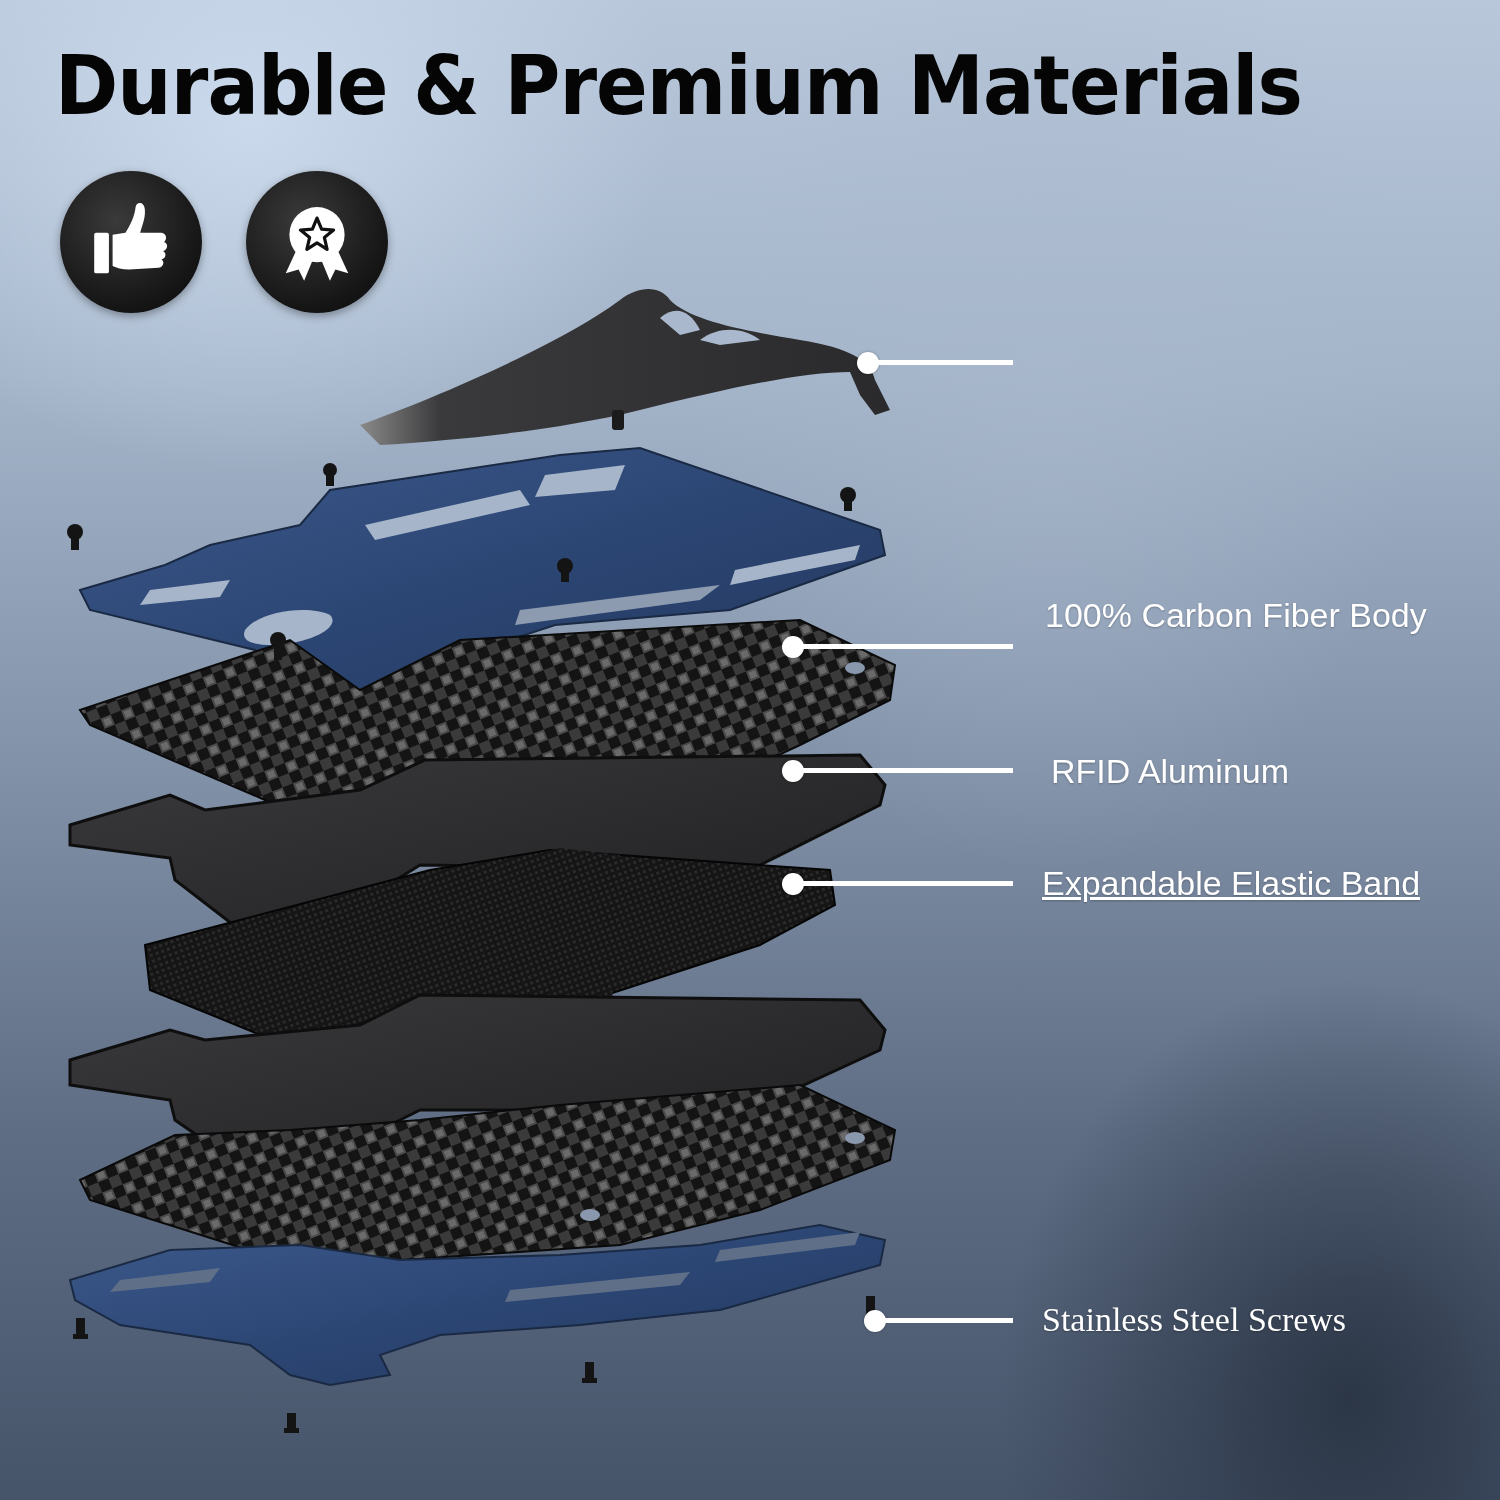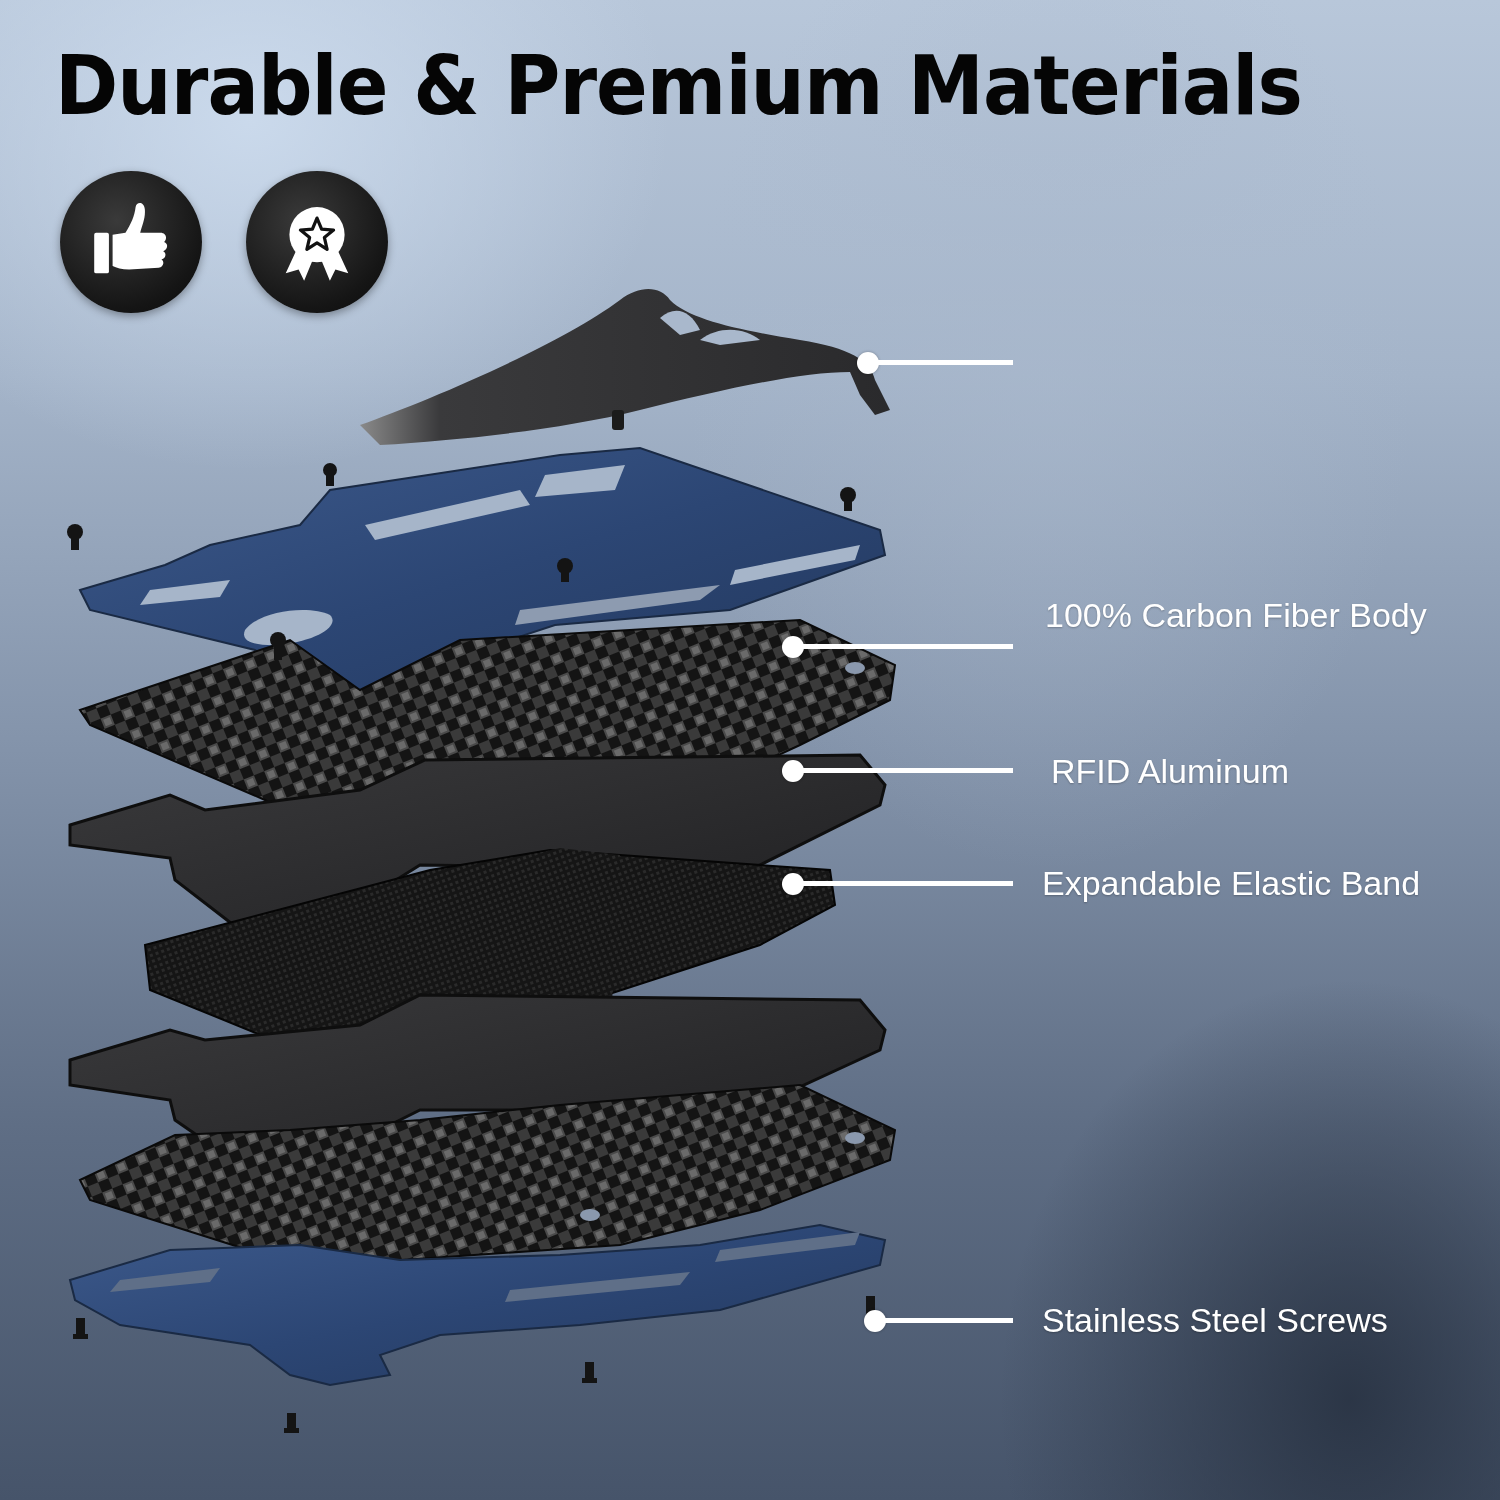--- a/index.html
+++ b/index.html
@@ -198,20 +198,20 @@
 
 <div class="callout">
   <div class="dot" style="left:782px; top:760px;"></div>
   <div class="line" style="left:793px; top:768px; width:220px;"></div>
   <div class="label" style="left:1043px; top:750px;margin-left:8px;">RFID Aluminum</div>
 </div>
 
 <div class="callout">
   <div class="dot" style="left:782px; top:873px;"></div>
   <div class="line" style="left:793px; top:881px; width:220px;"></div>
-  <div class="label" style="left:1042px; top:862px;">Expandable Elastic Band</div>
+  <div class="label" style="left:1042px; top:862px;text-decoration:underline;">Expandable Elastic Band</div>
 </div>
 
 <div class="callout">
   <div class="dot" style="left:864px; top:1310px;"></div>
   <div class="line" style="left:875px; top:1318px; width:138px;"></div>
-  <div class="label" style="left:1042px; top:1299px;">Stainless Steel Screws</div>
+  <div class="label" style="left:1042px; top:1299px;font-family:Liberation Serif, serif;">Stainless Steel Screws</div>
 </div>
 
 </body></html>

